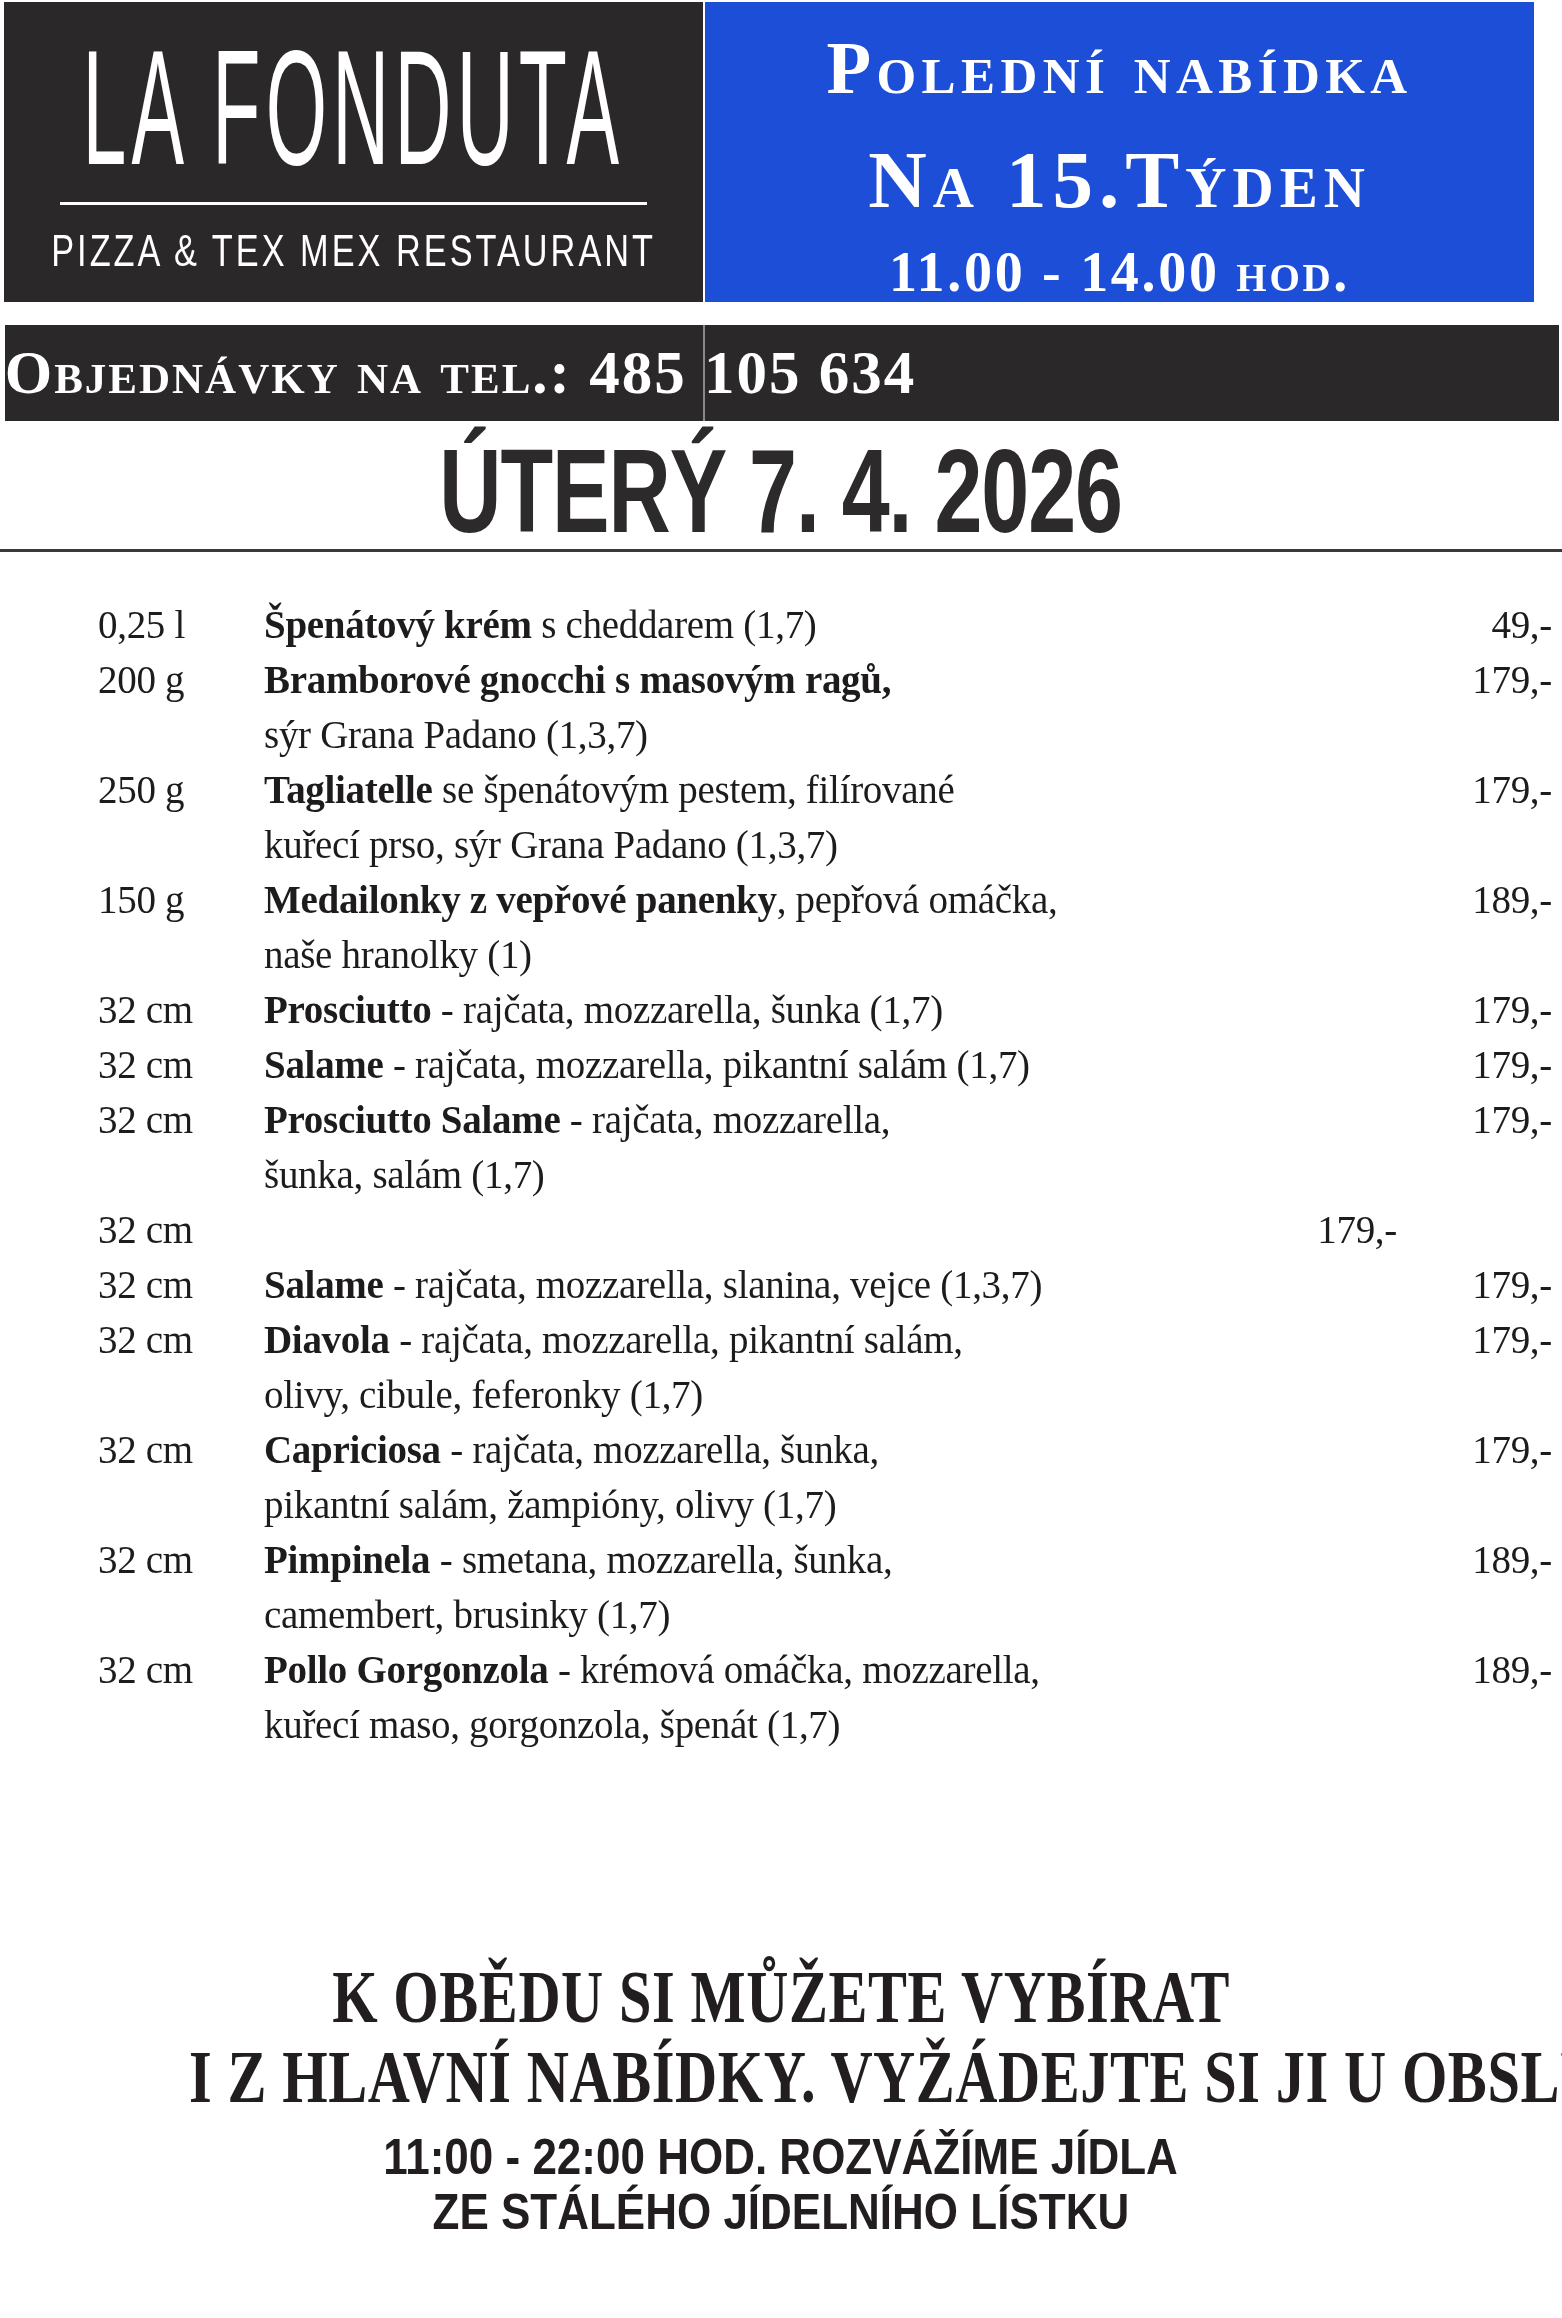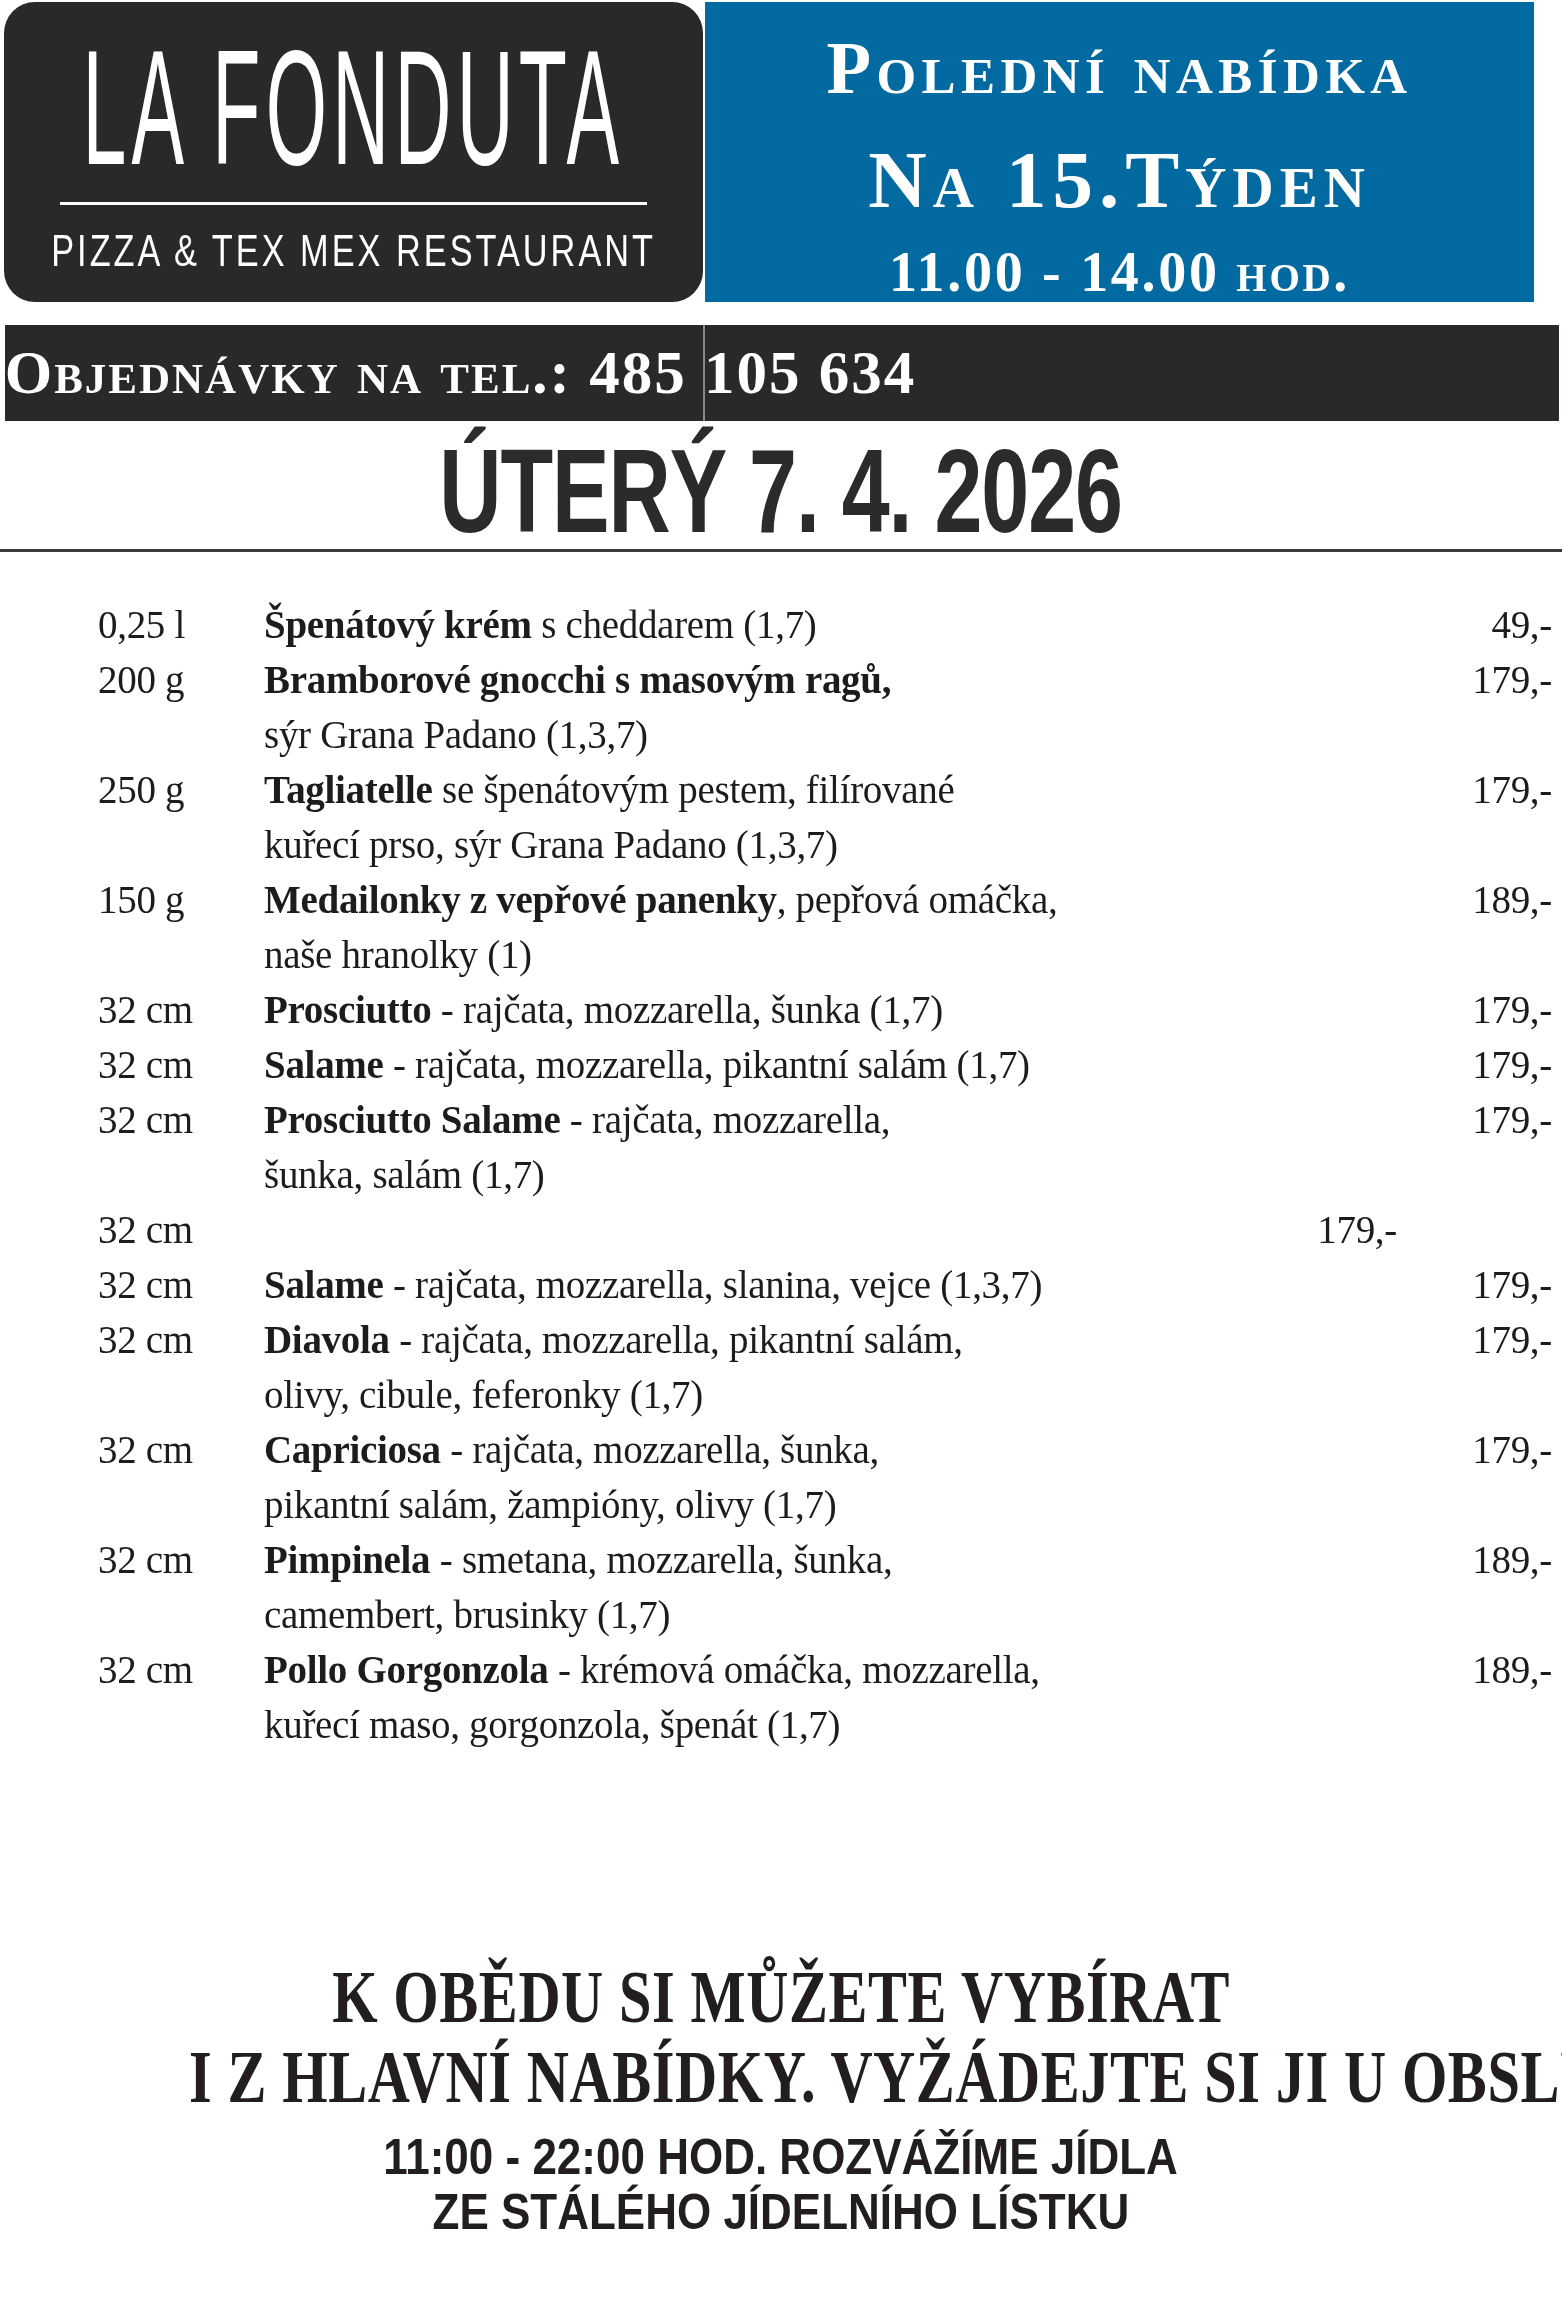--- a/index.html
+++ b/index.html
@@ -4,21 +4,20 @@
 <style>
   html,body{margin:0;padding:0;}
   body{
     width:1562px;height:2319px;position:relative;background:#ffffff;
     font-family:"Liberation Serif", serif;color:#1d1b1c;overflow:hidden;
   }
   
   .hdr-black{
     position:absolute;top:2px;left:4px;width:699px;height:300px;
     background:#2a2829;
-    border-radius:31px;
   }
   .brand-name{
     position:absolute;top:35px;left:0;width:100%;height:142px;
     display:flex;align-items:center;justify-content:center;
     color:#ffffff;font-family:"Liberation Sans",sans-serif;font-weight:400;
     font-size:101px;letter-spacing:6.8px;white-space:nowrap;
   }
   .brand-name>span{display:inline-block;transform:scale(0.78,1.62);transform-origin:center center;}
   .brand-rule{
     position:absolute;top:200px;left:8%;width:84%;height:3.4px;background:#ffffff;
@@ -26,21 +25,21 @@
   .brand-tagline{
     position:absolute;top:215px;left:0;width:100%;height:68px;
     display:flex;align-items:center;justify-content:center;
     color:#ffffff;font-family:"Liberation Sans",sans-serif;
     font-size:39px;letter-spacing:3.4px;white-space:nowrap;
   }
   .brand-tagline>span{display:inline-block;transform:scale(0.88,1.15);transform-origin:center center;}
 
   .hdr-orange{
     position:absolute;top:2px;left:705px;width:829px;height:300px;
-    background:#0369a1;color:#ffffff;text-align:center;
+    background:#1d4ed8;color:#ffffff;text-align:center;
     font-family:"Liberation Serif",serif;font-weight:bold;font-variant:small-caps;
     padding-top:24px;box-sizing:border-box;
   }
   .offer-title{font-size:73px;line-height:85px;letter-spacing:5.4px;}
   .offer-week{font-size:81px;line-height:99px;letter-spacing:6px;margin-top:20px;}
   .offer-hours{font-size:56px;line-height:73px;letter-spacing:2.7px;margin-top:6px;}
 
   
   .orders-bar{
     position:absolute;top:325px;left:4.7px;width:1554px;height:96px;background:#2a2829;

